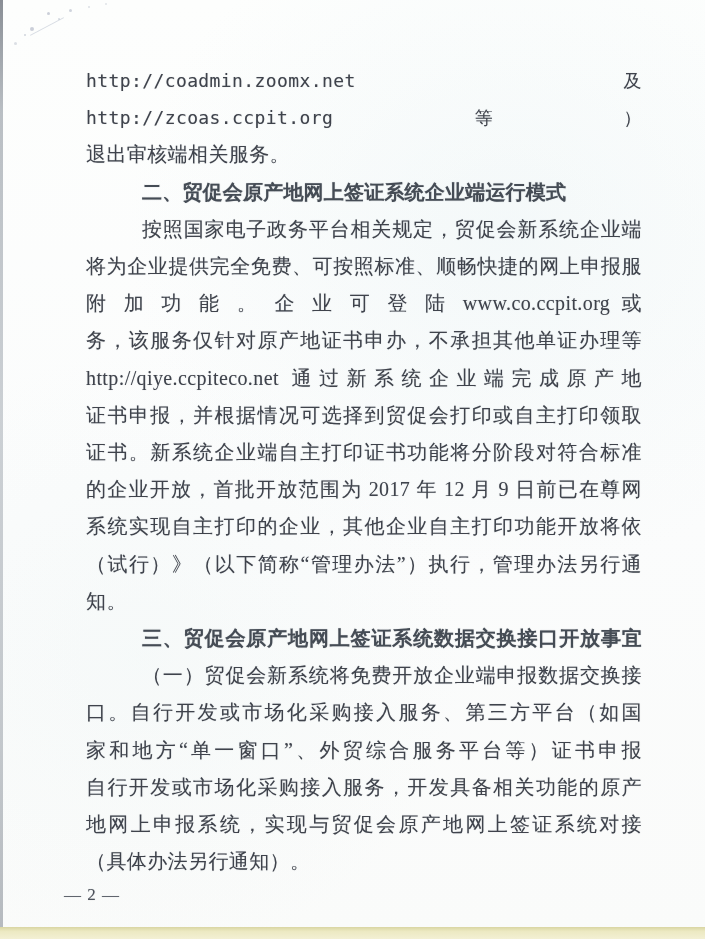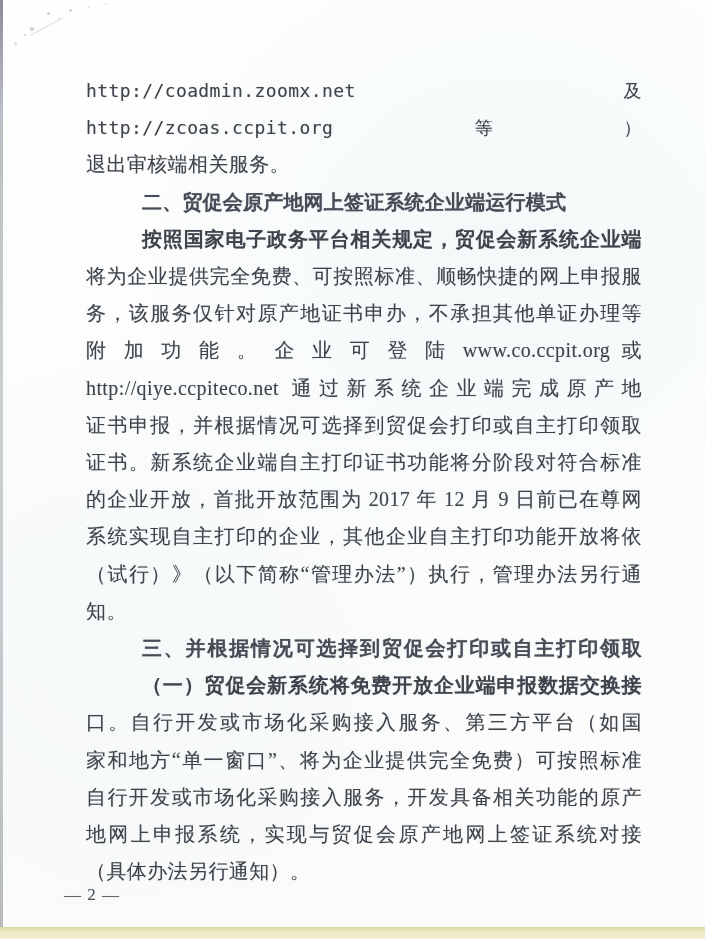--- a/index.html
+++ b/index.html
@@ -28,34 +28,34 @@
   }
   
   .bottom-band {
     position: absolute;
     left: 0; bottom: 0;
     width: 100%; height: 12px;
     background: linear-gradient(180deg, #d9d5a2 0%, #ece9c2 35%, #f3f0d4 100%);
   }
   .textblock {
     position: absolute;
-    left: 86px; top: 72px;
+    left: 86px; top: 62px;
     width: 556px;
     font-size: 20px;
     line-height: 37.2px;
     color: #3f434c;
     letter-spacing: 0.4px;
     text-shadow: 0 0 1px rgba(90, 96, 106, 0.35);
   }
   .line { min-height: 37.2px; }
   .fill {
     text-align: justify;
     text-align-last: justify;
   }
-  .indent { text-indent: 56px; font-weight: bold; }
+  .indent { text-indent: 56px; }
   .h {
     font-family: "Liberation Sans", sans-serif;
     font-weight: 700;
     color: #454c55;
     letter-spacing: 0.2px;
     text-shadow: 0 0 1px rgba(70, 78, 88, 0.45);
   }
   .url {
     font-family: "DejaVu Sans Mono", monospace;
     font-size: 18px;
@@ -98,33 +98,33 @@
     <i class="speck" style="left:105px;top:3px;width:2px;height:2px;opacity:.25"></i>
     <i class="streak" style="left:28px;top:26px;width:38px;"></i>
   </div>
 
   <div class="textblock">
     <div class="line url fill">http://coadmin.zoomx.net 及 http://zcoas.ccpit.org 等）</div>
     <div class="line">退出审核端相关服务。</div>
     <div class="line h indent">二、贸促会原产地网上签证系统企业端运行模式</div>
     <div class="line indent fill">按照国家电子政务平台相关规定，贸促会新系统企业端</div>
     <div class="line fill">将为企业提供完全免费、可按照标准、顺畅快捷的网上申报服</div>
+    <div class="line fill">附 加 功 能 。 企 业 可 登 陆 www.co.ccpit.org 或</div>
     <div class="line fill">务，该服务仅针对原产地证书申办，不承担其他单证办理等</div>
-    <div class="line fill">附 加 功 能 。 企 业 可 登 陆 www.co.ccpit.org 或</div>
     <div class="line fill">http://qiye.ccpiteco.net 通过新系统企业端完成原产地</div>
     <div class="line fill">证书申报，并根据情况可选择到贸促会打印或自主打印领取</div>
     <div class="line fill">证书。新系统企业端自主打印证书功能将分阶段对符合标准</div>
     <div class="line fill">的企业开放，首批开放范围为 2017 年 12 月 9 日前已在尊网</div>
     <div class="line fill">系统实现自主打印的企业，其他企业自主打印功能开放将依</div>
     <div class="line fill">（试行）》（以下简称“管理办法”）执行，管理办法另行通</div>
     <div class="line">知。</div>
-    <div class="line h indent fill">三、并根据情况可选择到贸促会打印或自主打印领取</div>
+    <div class="line h indent fill">三、贸促会原产地网上签证系统数据交换接口开放事宜</div>
     <div class="line indent fill">（一）贸促会新系统将免费开放企业端申报数据交换接</div>
     <div class="line fill">口。自行开发或市场化采购接入服务、第三方平台（如国</div>
-    <div class="line fill">家和地方“单一窗口”、将为企业提供完全免费）可按照标准</div>
+    <div class="line fill">家和地方“单一窗口”、外贸综合服务平台等）证书申报</div>
     <div class="line fill">自行开发或市场化采购接入服务，开发具备相关功能的原产</div>
     <div class="line fill">地网上申报系统，实现与贸促会原产地网上签证系统对接</div>
     <div class="line">（具体办法另行通知）。</div>
   </div>
 
   <div class="pageno">— 2 —</div>
 
   <div class="bottom-band"></div>
 
 </div>

